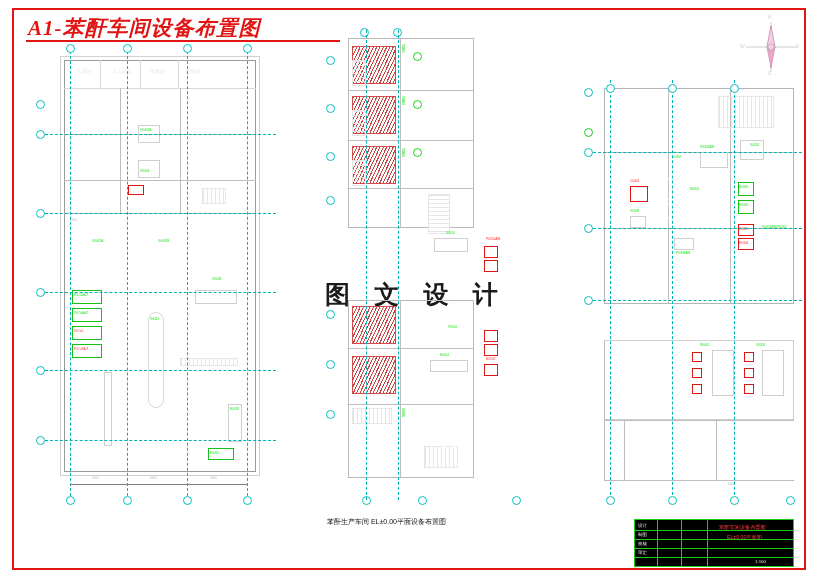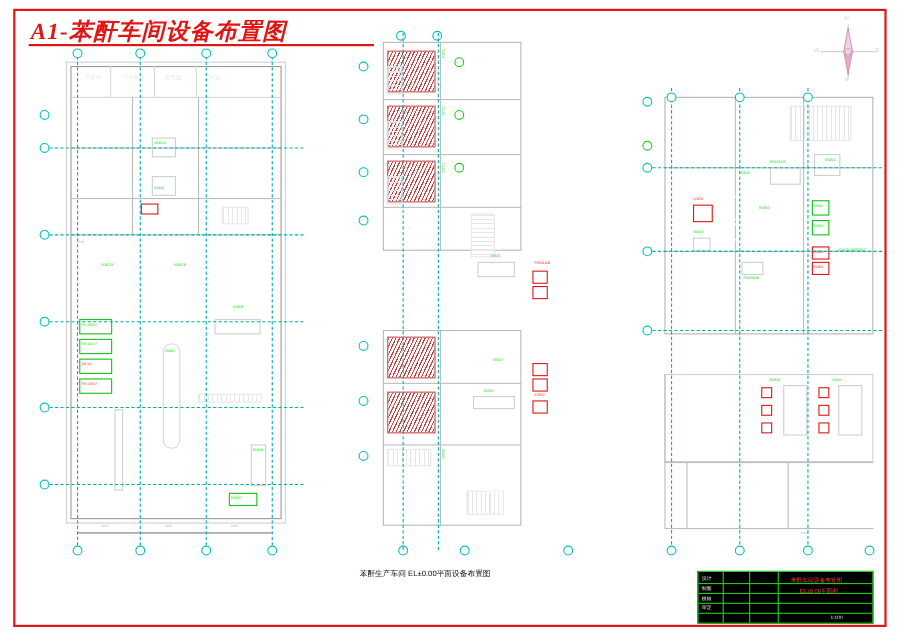--- a/index.html
+++ b/index.html
@@ -196,20 +196,21 @@
 </head>
 <body>
 
 <div id="root">
 
   <div class="sheet-border"></div>
 
   <div class="sheet-title">A1-苯酐车间设备布置图</div>
   <div class="title-underline"></div>
 
+  <div class="watermark">图 文 设 计</div>
 
   <div class="plan-caption">苯酐生产车间 EL±0.00平面设备布置图</div>
 
   <div class="compass">
     <svg width="58" height="58" viewBox="0 0 58 58">
       <line x1="29" y1="4" x2="29" y2="54" stroke="#9a9a9a" stroke-width="0.5"></line>
       <line x1="4" y1="29" x2="54" y2="29" stroke="#9a9a9a" stroke-width="0.5"></line>
       <polygon points="29,8 33,29 29,50 25,29" fill="#e8a9c8" stroke="#c06c96" stroke-width="0.5"></polygon>
       <polygon points="29,8 33,29 29,34 25,29" fill="#f3d0e2" stroke="#c06c96" stroke-width="0.4"></polygon>
       <circle cx="29" cy="29" r="3" fill="none" stroke="#9a9a9a" stroke-width="0.5"></circle>

